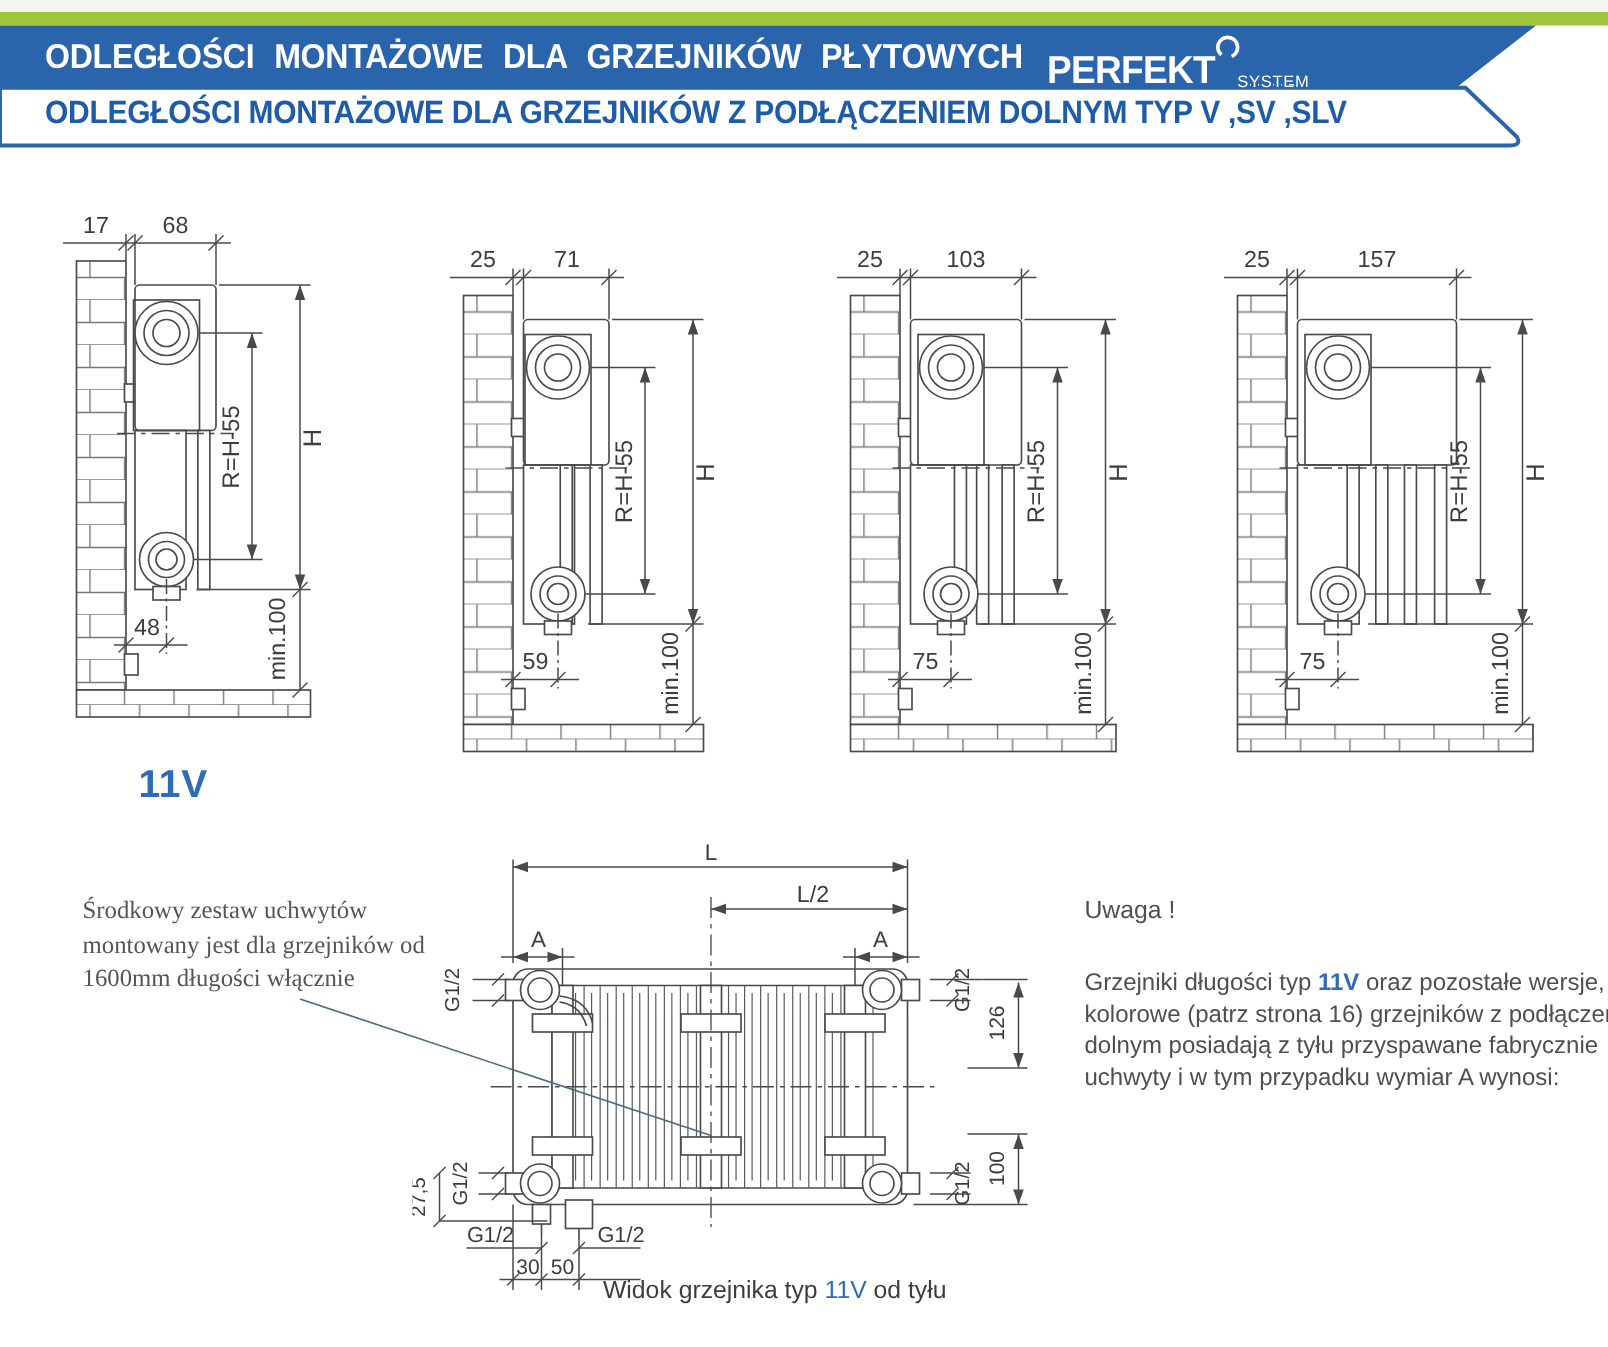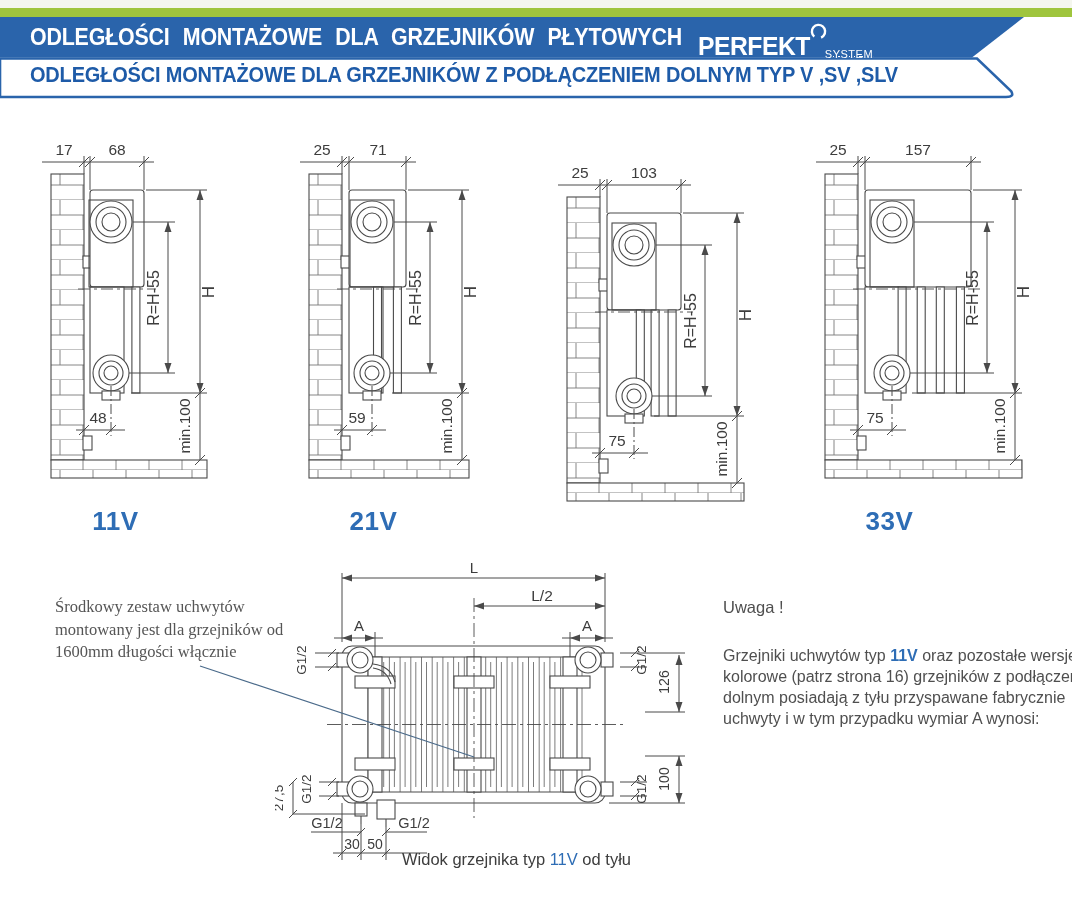--- a/index.html
+++ b/index.html
@@ -181,21 +181,20 @@
             <line x1="103" y1="295" x2="113" y2="285"></line>
     <line x1="108" y1="246" x2="108" y2="296" stroke-dasharray="10 3 2 3"></line>
   </g>
   <text x="58" y="15" text-anchor="middle" font-size="15.5">25</text>
   <text x="114" y="15" text-anchor="middle" font-size="15.5">71</text>
   <text transform="translate(157 158) rotate(-90)" text-anchor="middle" font-size="16">R=H-55</text>
   <text transform="translate(212 152) rotate(-90)" text-anchor="middle" font-size="17">H</text>
   <text transform="translate(188 286) rotate(-90)" text-anchor="middle" font-size="15.5">min.100</text>
   <text x="93" y="283" text-anchor="middle" font-size="15.5">59</text>
         </svg>
-      <div class="type-label">21V</div>
     </div>
     <div class="diag-cell">
       <svg class="side-svg" width="255" height="348" viewBox="0 0 255 348">
   <defs>
             <pattern id="brick2" width="33" height="30" patternUnits="userSpaceOnUse">
     <rect width="33" height="30" fill="#fff"></rect>
     <path d="M0 15 H33 M0 30 H33 M21 0 V15 M11 15 V30" stroke="#787878" stroke-width="0.9" fill="none"></path>
   </pattern>
           </defs>
   <g stroke="#4a4a4a" stroke-width="1.1">
@@ -315,21 +314,20 @@
             <line x1="107" y1="295" x2="117" y2="285"></line>
     <line x1="112" y1="246" x2="112" y2="296" stroke-dasharray="10 3 2 3"></line>
   </g>
   <text x="58" y="15" text-anchor="middle" font-size="15.5">25</text>
   <text x="138" y="15" text-anchor="middle" font-size="15.5">157</text>
   <text transform="translate(198 158) rotate(-90)" text-anchor="middle" font-size="16">R=H-55</text>
   <text transform="translate(249 152) rotate(-90)" text-anchor="middle" font-size="17">H</text>
   <text transform="translate(225 286) rotate(-90)" text-anchor="middle" font-size="15.5">min.100</text>
   <text x="95" y="283" text-anchor="middle" font-size="15.5">75</text>
         </svg>
-      <div class="type-label">33V</div>
     </div>
   </div>
 
   <div class="bottom">
 
     <div class="note-left">Środkowy zestaw uchwytów montowany jest dla grzejników od 1600mm długości włącznie</div>
 
     <svg class="rear-svg" width="420" height="338" viewBox="0 0 420 338">
       <g stroke="#4a4a4a" stroke-width="1.1" fill="none">
         <rect x="67" y="86" width="263" height="157" rx="10" fill="#fff"></rect>
@@ -478,17 +476,17 @@
       <text x="100" y="289" text-anchor="middle" font-size="14">50</text>
       <text x="127" y="305" font-size="16.5" fill="#5d6771"><tspan>Widok grzejnika typ </tspan><tspan class="cap-blue">11V</tspan><tspan> od tyłu</tspan></text>
     </svg>
 
     <svg class="leader-svg" width="1072" height="338" viewBox="0 0 1072 338">
       <line x1="200" y1="106" x2="474" y2="197" stroke="#4a6a8a" stroke-width="1.1"></line>
     </svg>
 
     <div class="note-right">
       <div class="uwaga">Uwaga !</div>
-      <p><span>Grzejniki uchwytów typ </span><b class="blue">11V</b><span> oraz pozostałe wersje, ale kolorowe (patrz strona 16) grzejników z podłączeniem dolnym posiadają z tyłu przyspawane fabrycznie uchwyty i w tym przypadku wymiar A wynosi:</span></p>
+      <p><span>Grzejniki długości typ </span><b class="blue">11V</b><span> oraz pozostałe wersje, ale kolorowe (patrz strona 16) grzejników z podłączeniem dolnym posiadają z tyłu przyspawane fabrycznie uchwyty i w tym przypadku wymiar A wynosi:</span></p>
     </div>
   </div>
 
 </div>
 
 </body></html>

